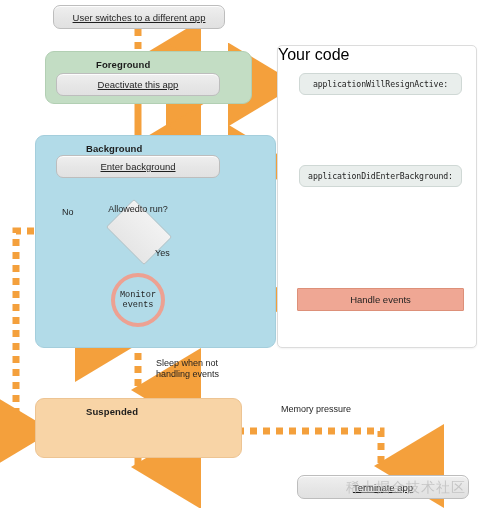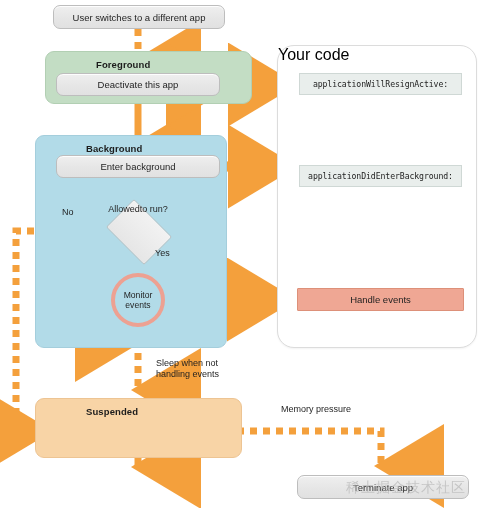--- a/index.html
+++ b/index.html
@@ -11,49 +11,50 @@
   #stage{position:absolute;left:0;top:0;width:500px;height:508px;}
   svg#wires{position:absolute;left:0;top:0;width:500px;height:508px;overflow:visible;}
 
   
   .panel{position:absolute;border-radius:9px;box-sizing:border-box;}
   .panel .ptitle{
     position:absolute;left:14px;top:7px;font-size:9.5px;font-weight:bold;
     color:#1c1c1c;letter-spacing:.1px;padding-left:36px;
   }
   #panel-foreground{left:45px;top:51px;width:207px;height:53px;background:#c3ddc4;border:1px solid #b2cfb3;}
-  #panel-background{left:35px;top:135px;width:192px;height:213px;background:#b2dbe8;border:1px solid #a4cedc;}
+  #panel-background{left:35px;top:135px;width:241px;height:213px;background:#b2dbe8;border:1px solid #a4cedc;}
   #panel-suspended {left:35px;top:398px;width:207px;height:60px;background:#f8d4a6;border:1px solid #edc493;}
 
   
   .node{
     position:absolute;box-sizing:border-box;
     background:linear-gradient(180deg,#efefef 0%,#e6e6e6 55%,#e1e1e1 100%);
     border:1px solid #bdbdbd;border-radius:7px;
     display:flex;align-items:center;justify-content:center;
     font-size:9.5px;color:#1f1f1f;text-align:center;
     box-shadow:0 1px 0 rgba(255,255,255,.85) inset;
+    text-decoration:underline;
   }
   #node-user-switch {left:53px; top:5px;  width:172px;height:24px;}
   #node-deactivate  {left:56px; top:73px; width:164px;height:23px;}
   #node-enter-bg    {left:56px; top:155px;width:164px;height:23px;}
   #node-app-sleeps  {left:56px; top:420px;width:164px;height:23px;}
   #node-switch-to   {left:53px; top:475px;width:172px;height:24px;}
   #node-terminate   {left:297px;top:475px;width:172px;height:24px;}
 
   
   #panel-code{
     position:absolute;left:277px;top:45px;width:200px;height:303px;
-    background:#ffffff;border:1px solid #dcdcdc;border-radius:17px;box-sizing:border-box;
+    background:#ffffff;border:1px solid #dcdcdc;border-radius:5px;box-sizing:border-box;
     box-shadow:0 1px 2px rgba(0,0,0,.05);
   }
   #panel-code .ptitle{left:22px;top:11px;}
   .codebox{
     position:absolute;box-sizing:border-box;
-    background:#e9eeec;border:1px solid #cfd8d5;border-radius:0;
+    background:#e9eeec;border:1px solid #cfd8d5;border-radius:6px;
     display:flex;align-items:center;justify-content:center;
     font-family:"DejaVu Sans Mono","Liberation Mono",monospace;
     font-size:8.2px;color:#1d1d1d;letter-spacing:-.1px;
   }
   #code-resign {left:299px;top:73px; width:163px;height:22px;}
   #code-enterbg{left:299px;top:165px;width:163px;height:22px;}
   #node-handle-events{
     position:absolute;left:297px;top:288px;width:167px;height:23px;box-sizing:border-box;
     background:#efa794;border:1px solid #dd9079;border-radius:1px;
     display:flex;align-items:center;justify-content:center;
@@ -73,21 +74,21 @@
     position:absolute;left:0;top:0;width:100%;height:100%;
     display:flex;flex-direction:row;align-items:flex-start;justify-content:center;
     font-size:9px;color:#1f1f1f;line-height:1.18;
   }
 
   
   #node-monitor{
     position:absolute;left:111px;top:273px;width:54px;height:54px;
     border-radius:50%;border:4px solid #eda192;background:transparent;
     display:flex;flex-direction:column;align-items:center;justify-content:center;
-    font-size:8.6px;color:#1f1f1f;line-height:1.2;box-sizing:border-box;
+    font-size:8.6px;color:#1f1f1f;line-height:1.2;box-sizing:border-box;font-family:Liberation Mono, monospace;
   }
 
   
   .edgelabel{position:absolute;font-size:9px;color:#1f1f1f;line-height:1.25;white-space:pre;}
   #label-no      {left:62px; top:207px;}
   #label-yes     {left:155px;top:248px;}
   #label-sleep   {left:156px;top:358px;}
   #label-memory  {left:281px;top:404px;}
 
   

